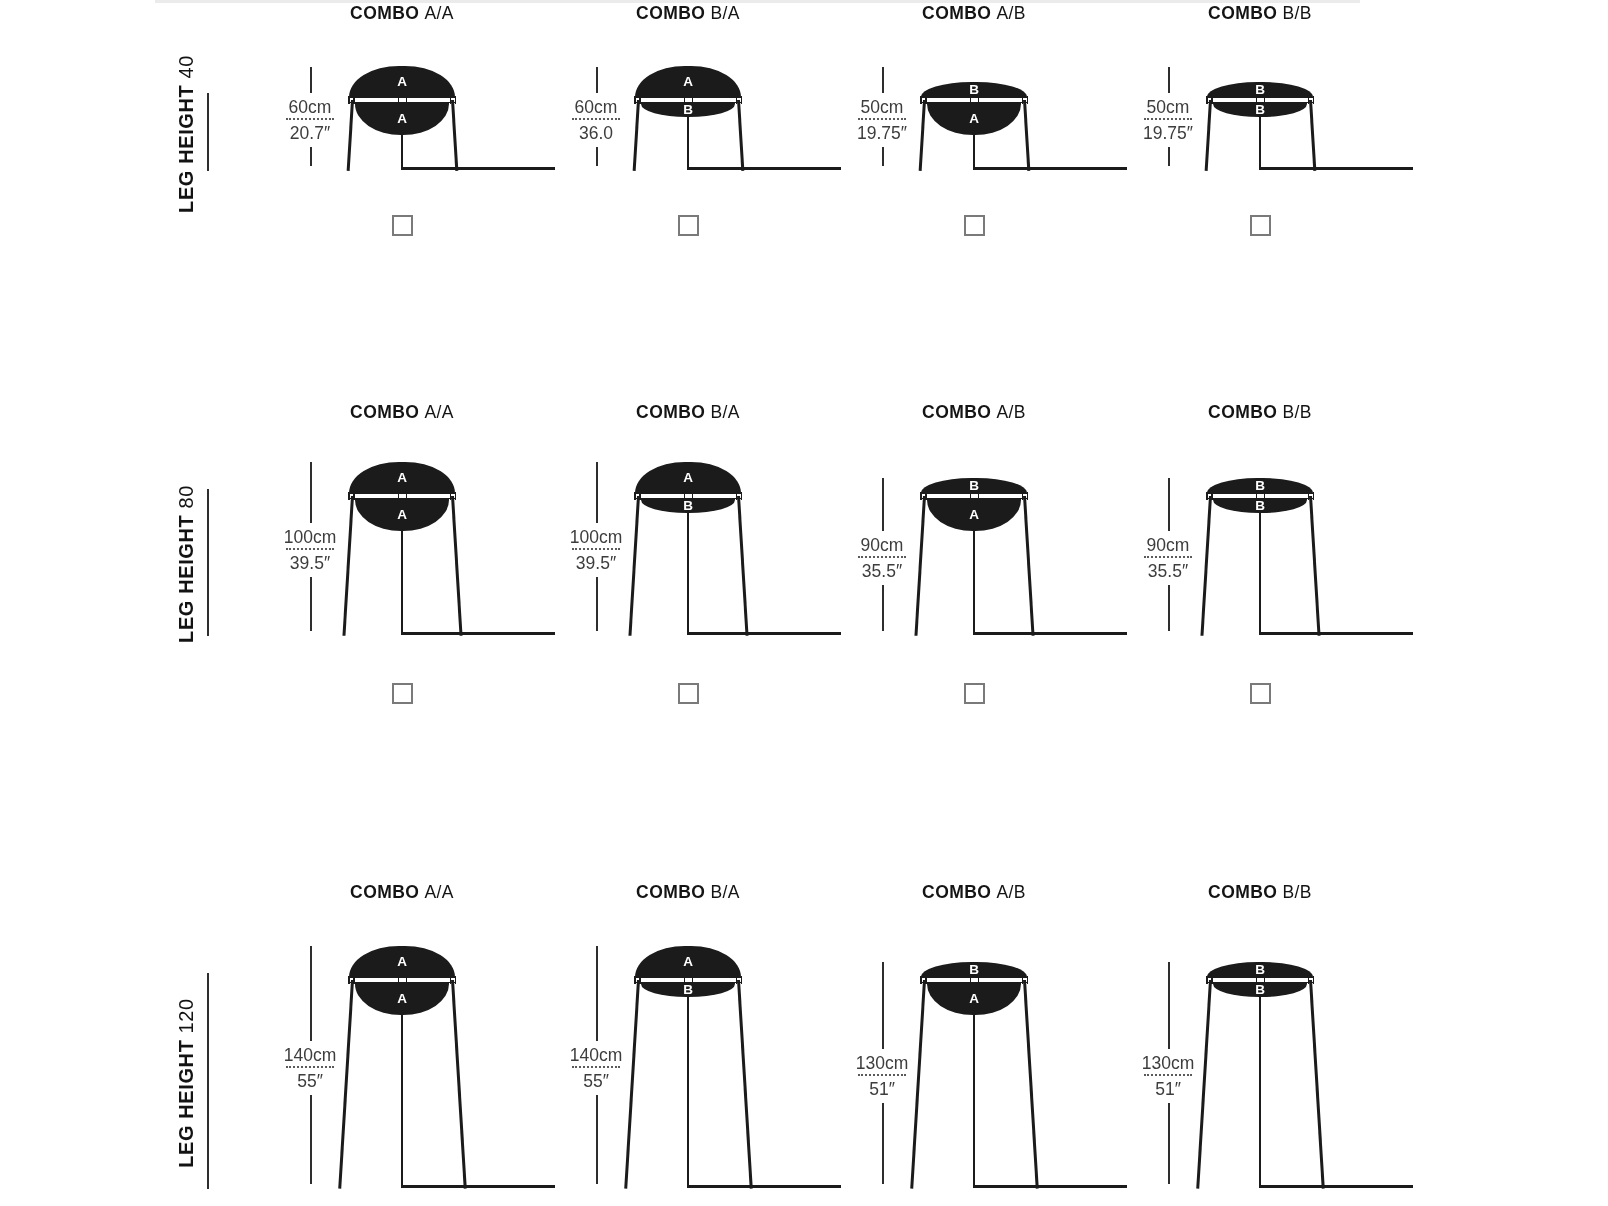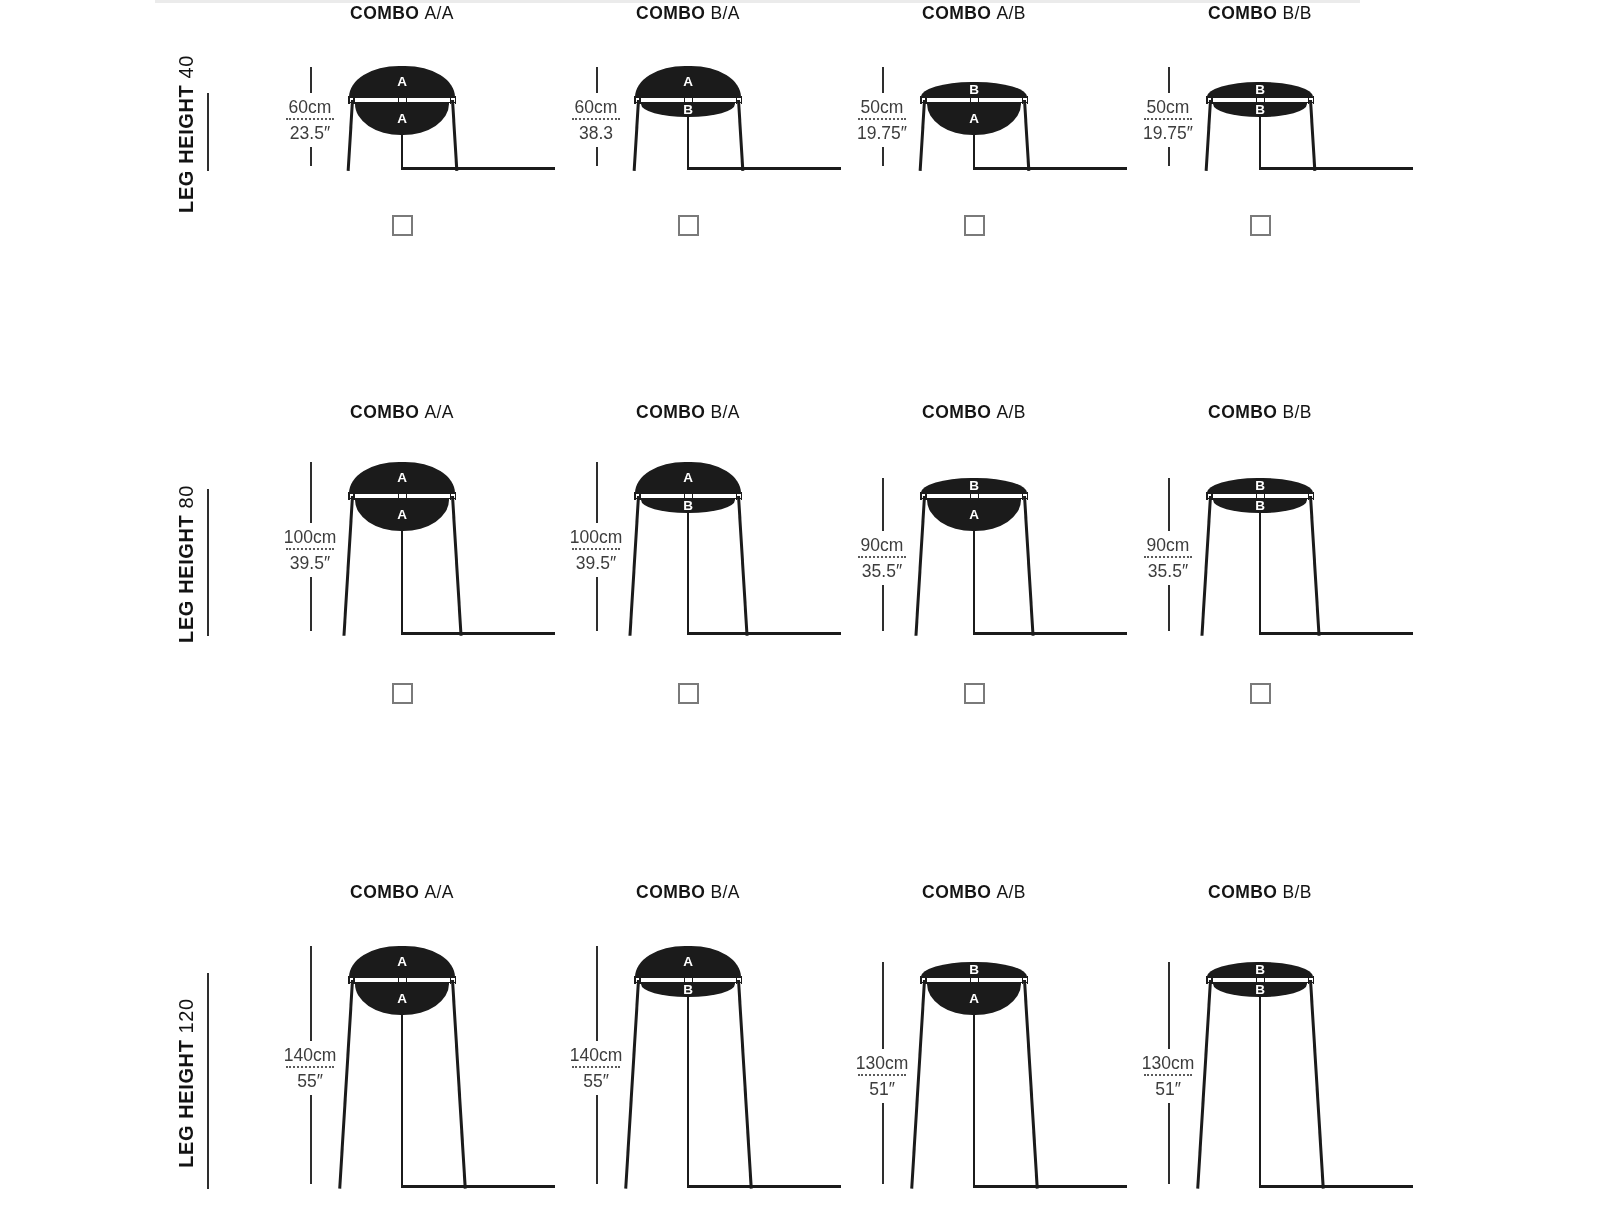--- a/index.html
+++ b/index.html
@@ -38,21 +38,21 @@
 
 <div id="canvas">
   <div class="page-edge"></div>
 <div class="leg-label" style="left: 186px; top: 133.5px;"><b>LEG HEIGHT </b><span>40</span></div>
     <div class="vline" style="left: 207px; top: 93px; height: 78px;"></div>
     <div class="combo-title" style="left: 402px; top: 3px;"><b>COMBO </b><span>A/A</span></div>
     <div class="vline" style="left: 310px; top: 67px; height: 25.5px;"></div>
     <div class="vline" style="left: 310px; top: 146.5px; height: 19.5px;"></div>
     <div class="dim-text" style="left: 310px; top: 96.5px;">60cm</div>
     <div class="dim-dotted" style="left: 286px; top: 117.5px;"></div>
-    <div class="dim-text" style="left: 310px; top: 122.5px;">23.5″</div>
+    <div class="dim-text" style="left: 310px; top: 122.5px;">20.7″</div>
     <div class="shade" style="left: 349px; top: 66px; width: 106px; height: 31px; border-radius: 50px 50px 0px 0px / 31px 31px 0px 0px;">
       <span class="shade-letter">A</span>
     </div>
     <div class="band" style="left: 348px; top: 97px; width: 108px;"></div>
     <div class="tick" style="left: 348px; top: 96.2px;"></div>
     <div class="tick" style="left: 353px; top: 96.2px;"></div>
     <div class="tick" style="left: 449.5px; top: 96.2px;"></div>
     <div class="tick" style="left: 454.5px; top: 96.2px;"></div>
     <div class="clip" style="left: 397.5px; top: 97px;"></div>
     <div class="shade" style="left: 355px; top: 103px; width: 94px; height: 32px; border-radius: 0px 0px 46px 46px / 0px 0px 31px 31px;">
@@ -61,21 +61,21 @@
     <div class="leg" style="left: 350.5px; top: 100px; height: 71px; transform: rotate(3.5deg);"></div>
     <div class="leg" style="left: 451px; top: 100px; height: 71px; transform: rotate(-3.5deg);"></div>
     <div class="leg" style="left: 400.7px; top: 132px; height: 37px;"></div>
     <div class="ground" style="left: 400.7px; top: 167.4px; width: 154px;"></div>
     <div class="checkbox" style="left: 391.5px; top: 215px;"></div>
     <div class="combo-title" style="left: 688px; top: 3px;"><b>COMBO </b><span>B/A</span></div>
     <div class="vline" style="left: 596px; top: 67px; height: 25.5px;"></div>
     <div class="vline" style="left: 596px; top: 146.5px; height: 19.5px;"></div>
     <div class="dim-text" style="left: 596px; top: 96.5px;">60cm</div>
     <div class="dim-dotted" style="left: 572px; top: 117.5px;"></div>
-    <div class="dim-text" style="left: 596px; top: 122.5px;">38.3</div>
+    <div class="dim-text" style="left: 596px; top: 122.5px;">36.0</div>
     <div class="shade" style="left: 635px; top: 66px; width: 106px; height: 31px; border-radius: 50px 50px 0px 0px / 31px 31px 0px 0px;">
       <span class="shade-letter">A</span>
     </div>
     <div class="band" style="left: 634px; top: 97px; width: 108px;"></div>
     <div class="tick" style="left: 634px; top: 96.2px;"></div>
     <div class="tick" style="left: 639px; top: 96.2px;"></div>
     <div class="tick" style="left: 735.5px; top: 96.2px;"></div>
     <div class="tick" style="left: 740.5px; top: 96.2px;"></div>
     <div class="clip" style="left: 683.5px; top: 97px;"></div>
     <div class="shade" style="left: 641px; top: 103px; width: 94px; height: 14px; border-radius: 0px 0px 46px 46px / 0px 0px 13px 13px;">

